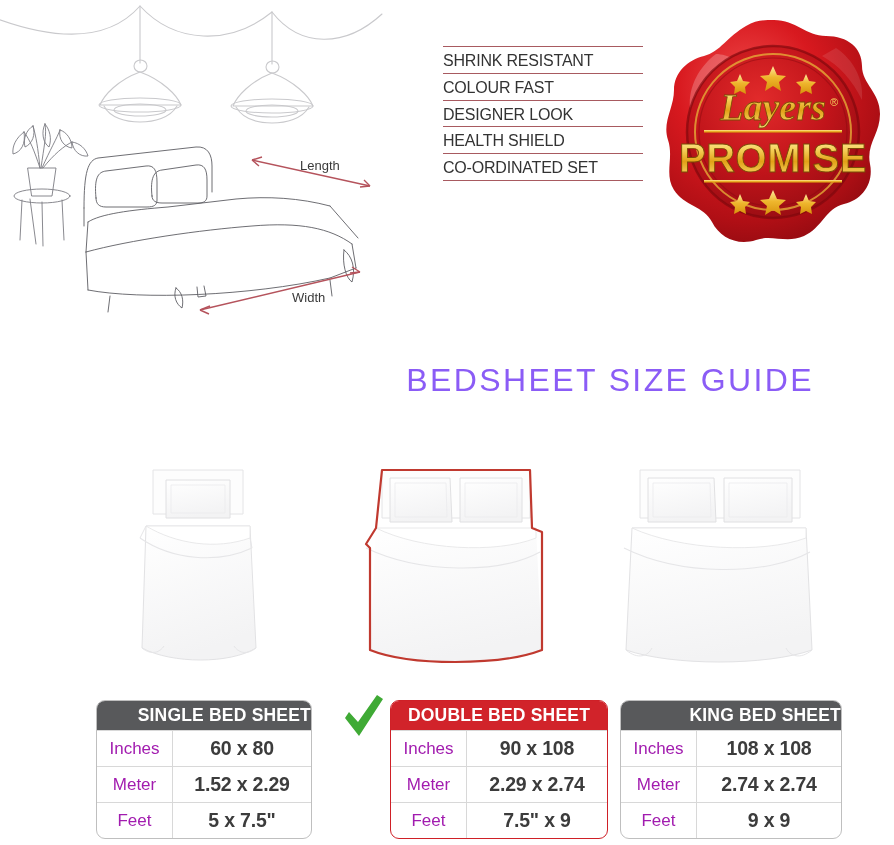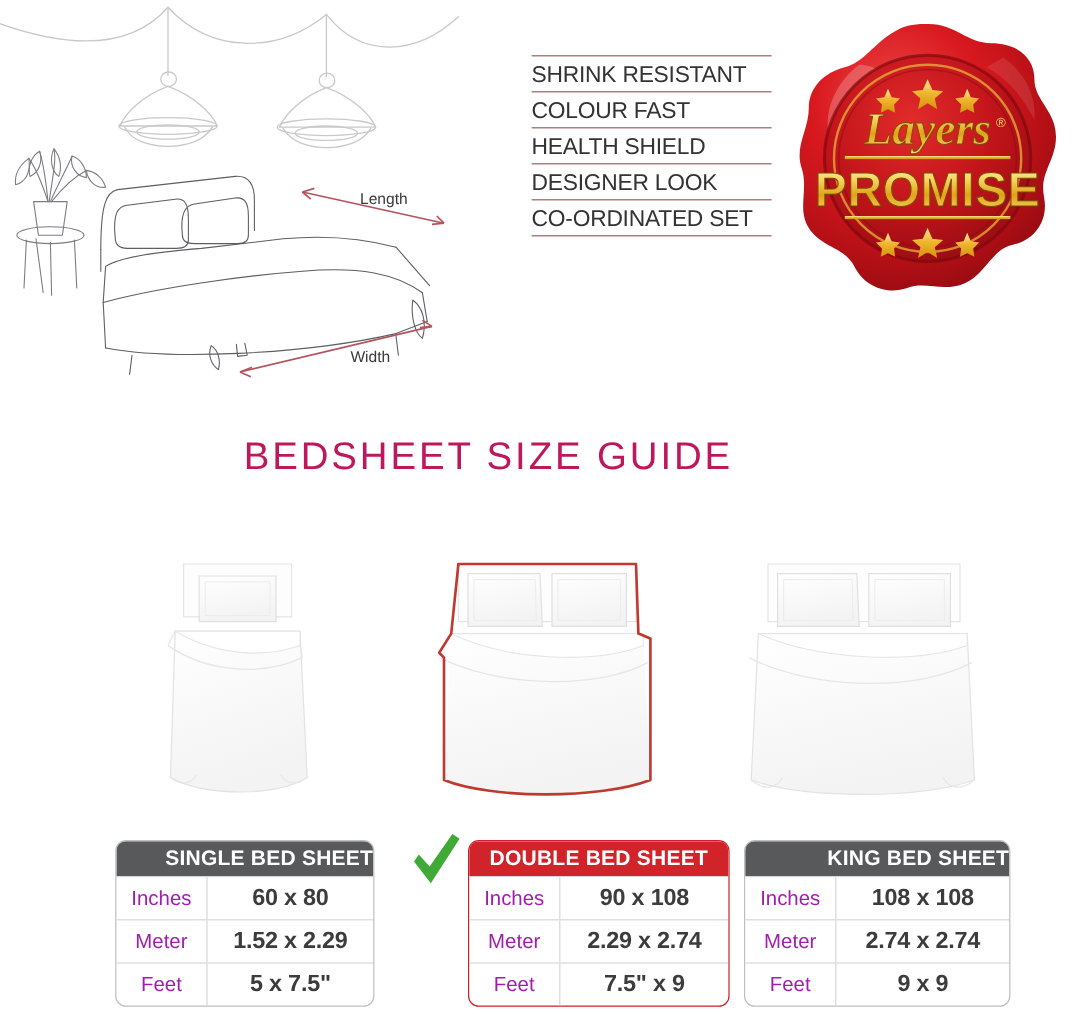--- a/index.html
+++ b/index.html
@@ -33,21 +33,21 @@
     width: 200px;
   }
   .feature-row {
     border-top: 1.5px solid #a85a60;
     padding: 6px 0 3px 0;
   }
   .feature-row:last-child {
     border-bottom: 1.5px solid #a85a60;
   }
   .feature-label {
-    font-size: 19px;
+    font-size: 16px;
     letter-spacing: -0.2px;
     color: #333333;
     white-space: nowrap;
     line-height: 1.05;
   }
 
   
   #promise-seal {
     position: absolute;
     left: 660px;
@@ -55,24 +55,24 @@
     width: 228px;
     height: 250px;
   }
 
   
   #page-title {
     position: absolute;
     left: 0;
     top: 362px;
     width: 814px;
-    text-align: center;
+    text-align: right;
     font-size: 32px;
     letter-spacing: 2.4px;
-    color: #be185d;
+    color: #8b5cf6;
     font-weight: 400;
   }
 
   
   #products {
     position: absolute;
     left: 0;
     top: 452px;
     width: 894px;
     height: 235px;
@@ -245,24 +245,24 @@
 </svg>
 
 <div id="feature-list">
   <div class="feature-row">
     <div class="feature-label">SHRINK RESISTANT</div>
   </div>
   <div class="feature-row">
     <div class="feature-label">COLOUR FAST</div>
   </div>
   <div class="feature-row">
+    <div class="feature-label">DESIGNER LOOK</div>
+  </div>
+  <div class="feature-row">
     <div class="feature-label">HEALTH SHIELD</div>
-  </div>
-  <div class="feature-row">
-    <div class="feature-label">DESIGNER LOOK</div>
   </div>
   <div class="feature-row">
     <div class="feature-label">CO-ORDINATED SET</div>
   </div>
 </div>
 
 <svg id="promise-seal" viewBox="0 0 228 250" xmlns="http://www.w3.org/2000/svg">
   <defs>
     <radialGradient id="waxGrad" cx="38%" cy="30%" r="78%">
       <stop offset="0%" stop-color="#f04b4b"></stop>

